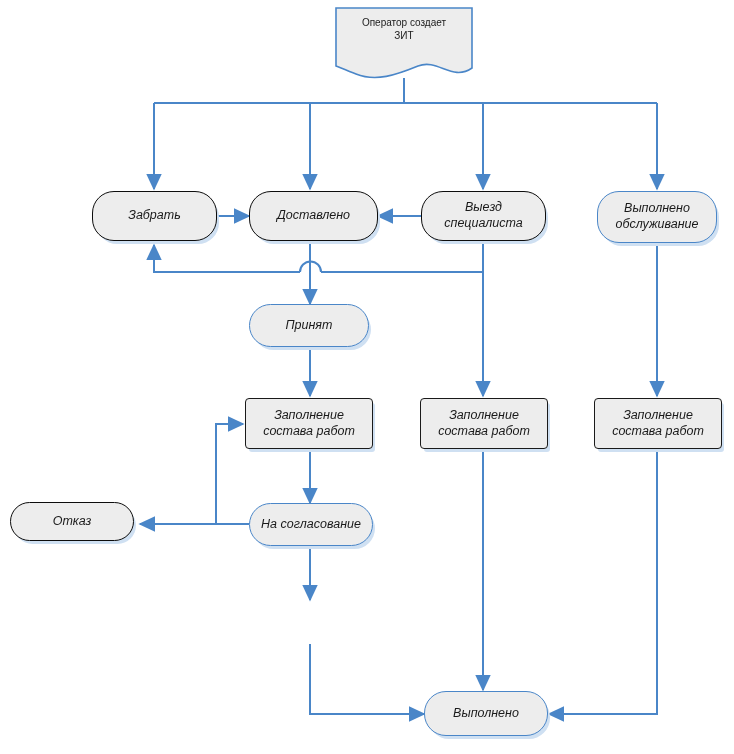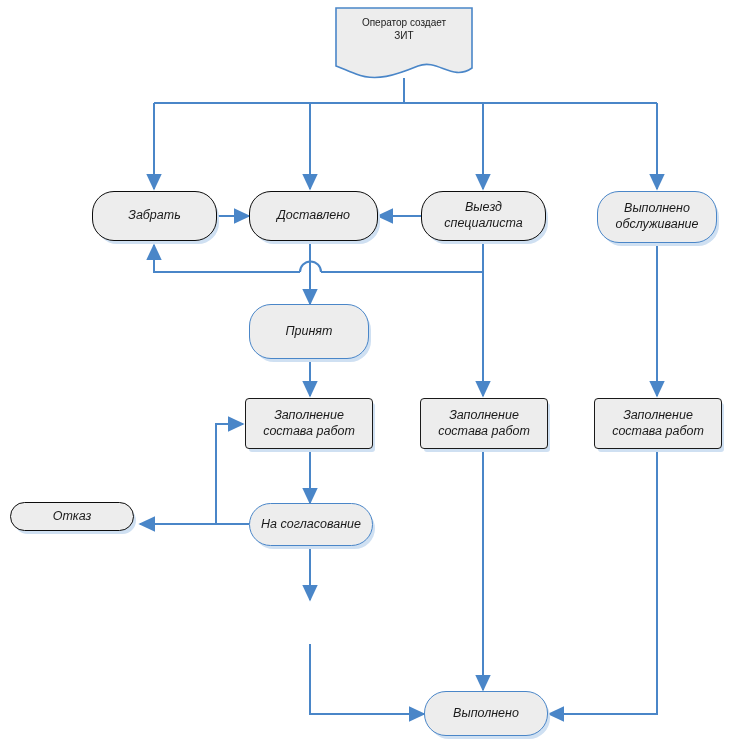--- a/index.html
+++ b/index.html
@@ -152,40 +152,40 @@
 
   <div class="node pill-dark" style="left:421px; top:191px; width:125px; height:50px;align-items:center;">
     <span class="lbl">Выезд специалиста</span>
   </div>
 
   <div class="node pill-blue" style="left:597px; top:191px; width:120px; height:52px;">
     <span class="lbl">Выполнено
 обслуживание</span>
   </div>
 
-  <div class="node pill-blue" style="left:249px; top:304px; width:120px; height:55px;">
+  <div class="node pill-blue" style="left:249px; top:304px; width:120px; height:43px;">
     <span class="lbl">Принят</span>
   </div>
 
   <div class="node rect-dark" style="left:245px; top:398px; width:128px; height:51px;">
     <span class="lbl">Заполнение
 состава работ</span>
   </div>
 
   <div class="node rect-dark" style="left:420px; top:398px; width:128px; height:51px;">
     <span class="lbl">Заполнение
 состава работ</span>
   </div>
 
   <div class="node rect-dark" style="left:594px; top:398px; width:128px; height:51px;">
     <span class="lbl">Заполнение
 состава работ</span>
   </div>
 
-  <div class="node pill-dark" style="left:10px; top:502px; width:124px; height:29px;">
+  <div class="node pill-dark" style="left:10px; top:502px; width:124px; height:39px;">
     <span class="lbl">Отказ</span>
   </div>
 
   <div class="node pill-blue" style="left:249px; top:503px; width:124px; height:43px;text-align:center;">
     <span class="lbl">На согласование</span>
   </div>
 
 
   <div class="node pill-blue" style="left:424px; top:691px; width:124px; height:45px;">
     <span class="lbl">Выполнено</span>

